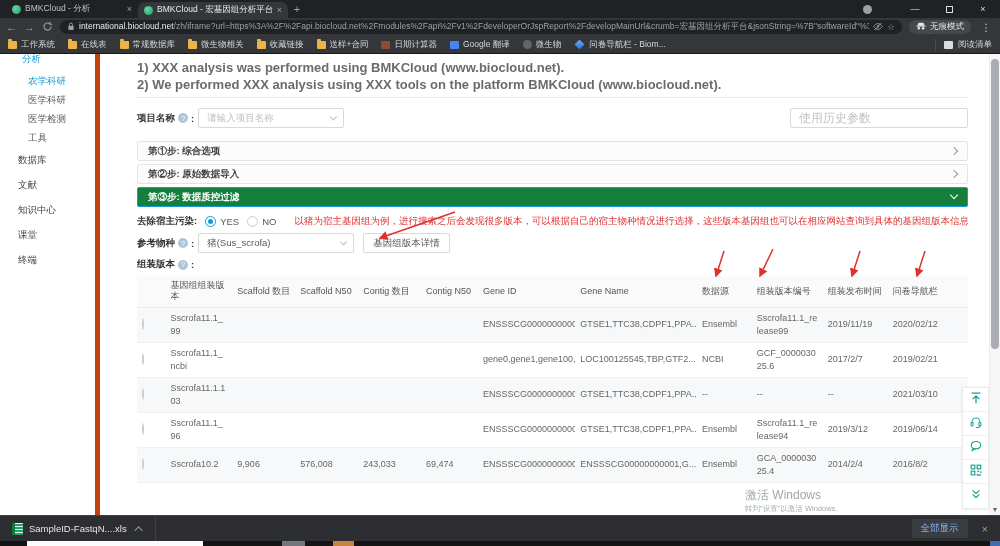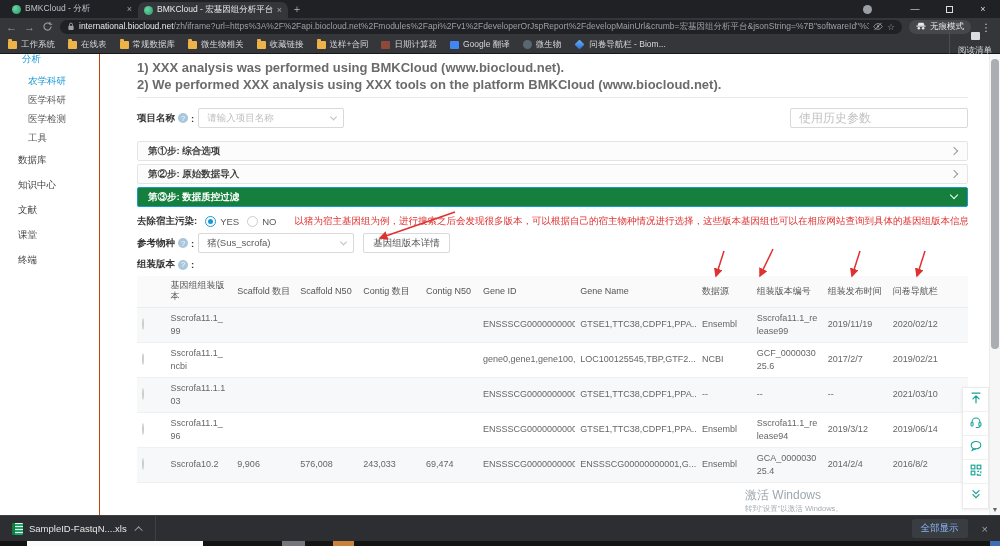--- a/index.html
+++ b/index.html
@@ -32,25 +32,25 @@
   .bmbar{position:absolute;top:36px;left:0;right:0;height:18px;background:#35363a;display:flex;align-items:center;padding:0 8px;gap:13px;border-bottom:1px solid #17181a;}
   .bm{display:flex;align-items:center;gap:4px;font-size:8.5px;color:#d5d8db;white-space:nowrap;}
   .bm-ic{width:9px;height:8px;flex:none;position:relative;}
   .bm-ic.folder{background:#edb348;border-radius:1px;}
   .bm-ic.folder::before{content:'';position:absolute;top:-2px;left:0;width:4px;height:2px;background:#edb348;border-radius:1px 1px 0 0;}
   .bm-ic.calculator{background:#8d4a3a;border-radius:1px;}
   .bm-ic.translate{background:#4285f4;border-radius:1px;}
   .bm-ic.globe{background:#5b6770;border-radius:50%;width:9px;height:9px;}
   .bm-ic.diamond{background:linear-gradient(135deg,#6ab0f3,#2b6fd4);transform:rotate(45deg);width:7px;height:7px;border-radius:1px;margin:0 2px;}
   .bm-ic.list{background:#dadce0;border-radius:1px;}
-  .bm-right{margin-left:auto;display:flex;align-items:center;gap:5px;padding-left:8px;border-left:1px solid #4a4d51;flex-direction:column;}
+  .bm-right{margin-left:auto;display:flex;align-items:center;gap:5px;padding-left:8px;border-left:1px solid #4a4d51;}
 
   
   .page{position:absolute;top:54px;left:0;right:0;bottom:31px;background:#fff;overflow:hidden;}
-  .sidebar{position:absolute;top:0;left:0;width:100px;height:100%;border-right:1px solid #c2410c;overflow:hidden;background:#fff;}
+  .sidebar{position:absolute;top:0;left:0;width:100px;height:100%;border-right:5px solid #c2410c;overflow:hidden;background:#fff;}
   .side-item{font-size:9.5px;color:#404040;padding:6px 0 6px 18px;white-space:nowrap;cursor:pointer;}
   .side-item.lvl2{padding:3px 0 3px 28px;color:#595959;}
   .side-item.active{color:#1899d4;}
   .side-item.clipped{margin-top:-7px;color:#1899d4;padding-left:22px;}
 
   .content{position:absolute;left:100px;top:0;right:12px;bottom:0;padding:7px 20px 0 37px;}
   .note{margin:0 0 4px;font-size:13px;color:#6b6b6b;line-height:13px;font-weight:bold;}
   .hr{border-top:1px solid #e9e9e9;margin:6px 0 0;}
   .form-row{display:flex;align-items:center;margin-top:10px;position:relative;}
   .lbl{font-size:9.5px;color:#333;font-weight:bold;display:flex;align-items:center;white-space:nowrap;}
@@ -223,22 +223,22 @@
   </div>
 
   <div class="page">
     <div class="sidebar" id="sidebar">
         <div class="side-item active clipped">分析</div>
         <div class="side-item lvl2 active">农学科研</div>
         <div class="side-item lvl2">医学科研</div>
         <div class="side-item lvl2">医学检测</div>
         <div class="side-item lvl2">工具</div>
         <div class="side-item">数据库</div>
+        <div class="side-item">文献</div>
         <div class="side-item">知识中心</div>
-        <div class="side-item">文献</div>
         <div class="side-item">课堂</div>
         <div class="side-item">终端</div>
       </div>
 
     <div class="content">
       <p class="note">1) XXX analysis was performed using BMKCloud (www.biocloud.net).</p>
       <p class="note">2) We performed XXX analysis using XXX tools on the platform BMKCloud (www.biocloud.net).</p>
       <div class="hr"></div>
 
       <div class="form-row">

